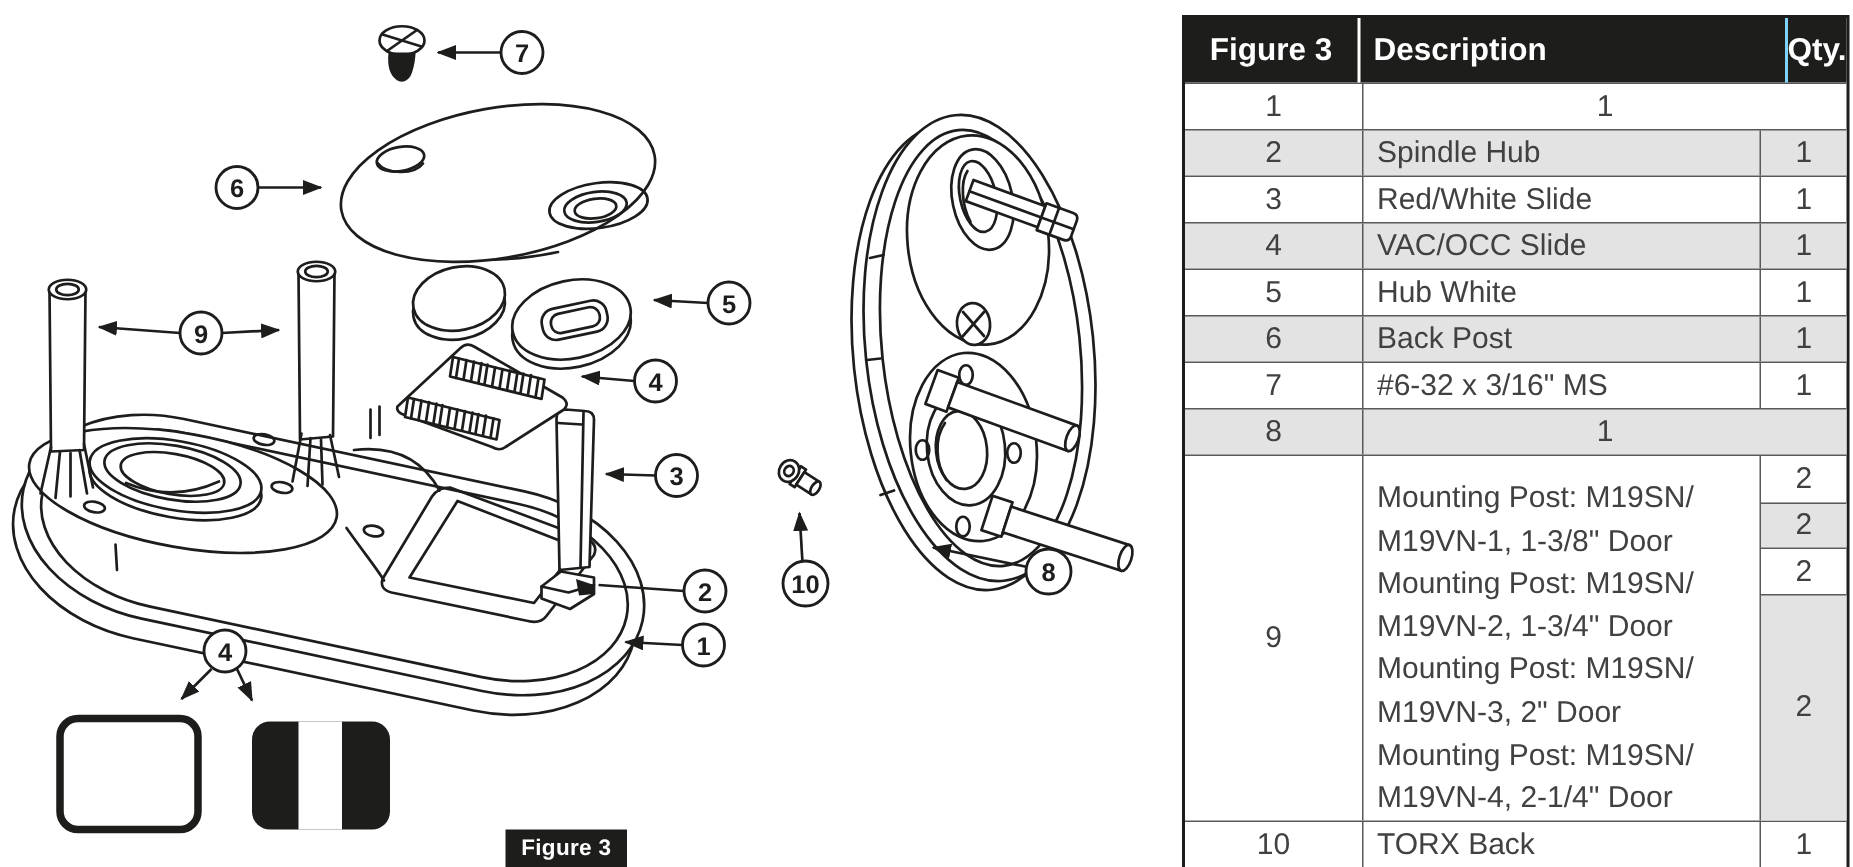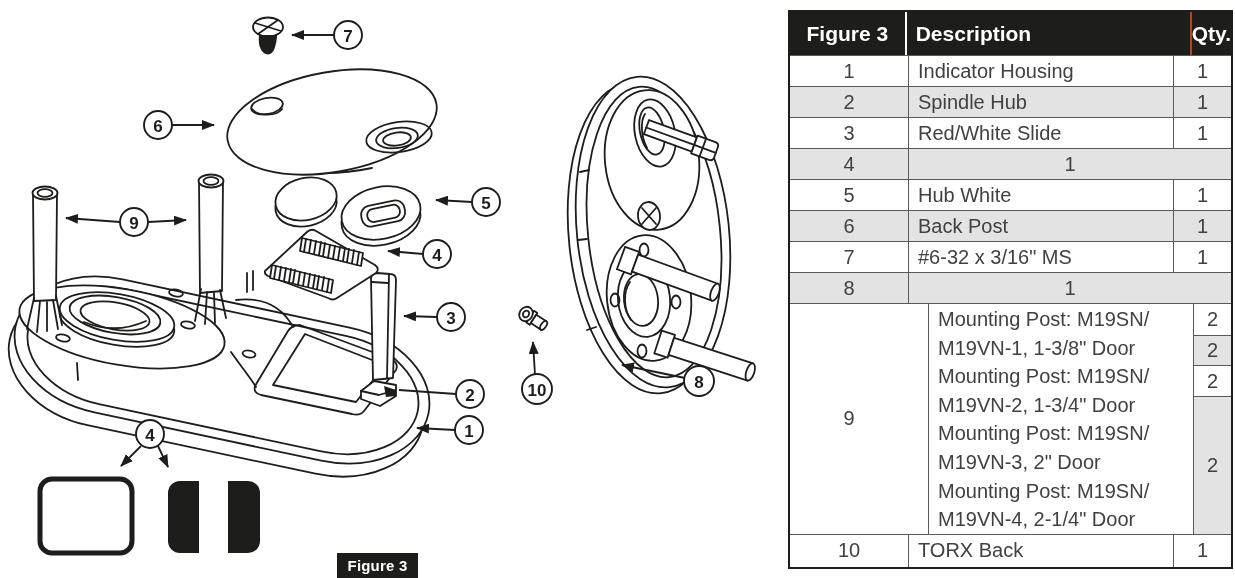--- a/index.html
+++ b/index.html
@@ -30,30 +30,30 @@
     display:flex;align-items:center;justify-content:center;letter-spacing:.2px;}
 
   
   .ptable{position:absolute;left:788px;top:10px;width:445px;background:#fff;
     border:2px solid var(--header-bg);color:var(--table-text);}
   .thead{display:flex;height:43px;background:var(--header-bg);color:#fff;
     font-weight:bold;font-size:21px;}
   .th{display:flex;align-items:center;}
   .th.fig{width:118px;justify-content:center;}
   .th.desc{width:293px;padding-left:9px;border-left:2px solid #fff;}
-  .th.qty{flex:1;justify-content:center;border-left:2px solid #c2410c;}
+  .th.qty{flex:1;justify-content:center;border-left:2px solid #7dd3fc;}
   .trow{display:flex;height:31px;font-size:20px;border-top:1px solid var(--grid);}
   .trow.alt{background:var(--row-alt);}
   .td{display:flex;align-items:center;}
   .td.fig{width:118px;justify-content:center;}
   .td.desc{width:265px;padding-left:9px;border-left:1px solid var(--grid);}
   .td.qty{flex:1;justify-content:center;border-left:1px solid var(--grid);}
   .trow9{display:flex;border-top:1px solid var(--grid);font-size:20px;}
   .trow9 .fig9{width:118px;display:flex;align-items:center;justify-content:center;}
-  .trow9 .desc9{width:265px;border-left:1px solid var(--grid);padding:1px 0 0 9px;margin-left:20px;}
+  .trow9 .desc9{width:265px;border-left:1px solid var(--grid);padding:14px 0 0 9px;}
   .desc9 .dline{height:28.6px;line-height:28.6px;white-space:nowrap;}
   .qtycol{flex:1;display:flex;flex-direction:column;border-left:1px solid var(--grid);}
   .qcell{display:flex;align-items:center;justify-content:center;}
   .qcell.q0{height:31px;}
   .qcell.q1{height:30px;background:var(--row-alt);border-top:1px solid var(--grid);}
   .qcell.q2{height:31px;border-top:1px solid var(--grid);}
   .qcell.q3{flex:1;background:var(--row-alt);border-top:1px solid var(--grid);}
   .trow.r10{height:33px;}
 </style>
 </head>
@@ -278,35 +278,35 @@
 
   <div class="ptable">
     <div class="thead">
       <div class="th fig">Figure 3</div>
       <div class="th desc">Description</div>
       <div class="th qty">Qty.</div>
     </div>
 
     <div class="trow">
       <div class="td fig">1</div>
-      <div class="td desc">Indicator Housing</div>
       <div class="td qty">1</div>
     </div>
     <div class="trow alt">
       <div class="td fig">2</div>
       <div class="td desc">Spindle Hub</div>
       <div class="td qty">1</div>
     </div>
     <div class="trow">
       <div class="td fig">3</div>
       <div class="td desc">Red/White Slide</div>
       <div class="td qty">1</div>
     </div>
     <div class="trow alt">
       <div class="td fig">4</div>
+      <div class="td desc">VAC/OCC Slide</div>
       <div class="td qty">1</div>
     </div>
     <div class="trow">
       <div class="td fig">5</div>
       <div class="td desc">Hub White</div>
       <div class="td qty">1</div>
     </div>
     <div class="trow alt">
       <div class="td fig">6</div>
       <div class="td desc">Back Post</div>

